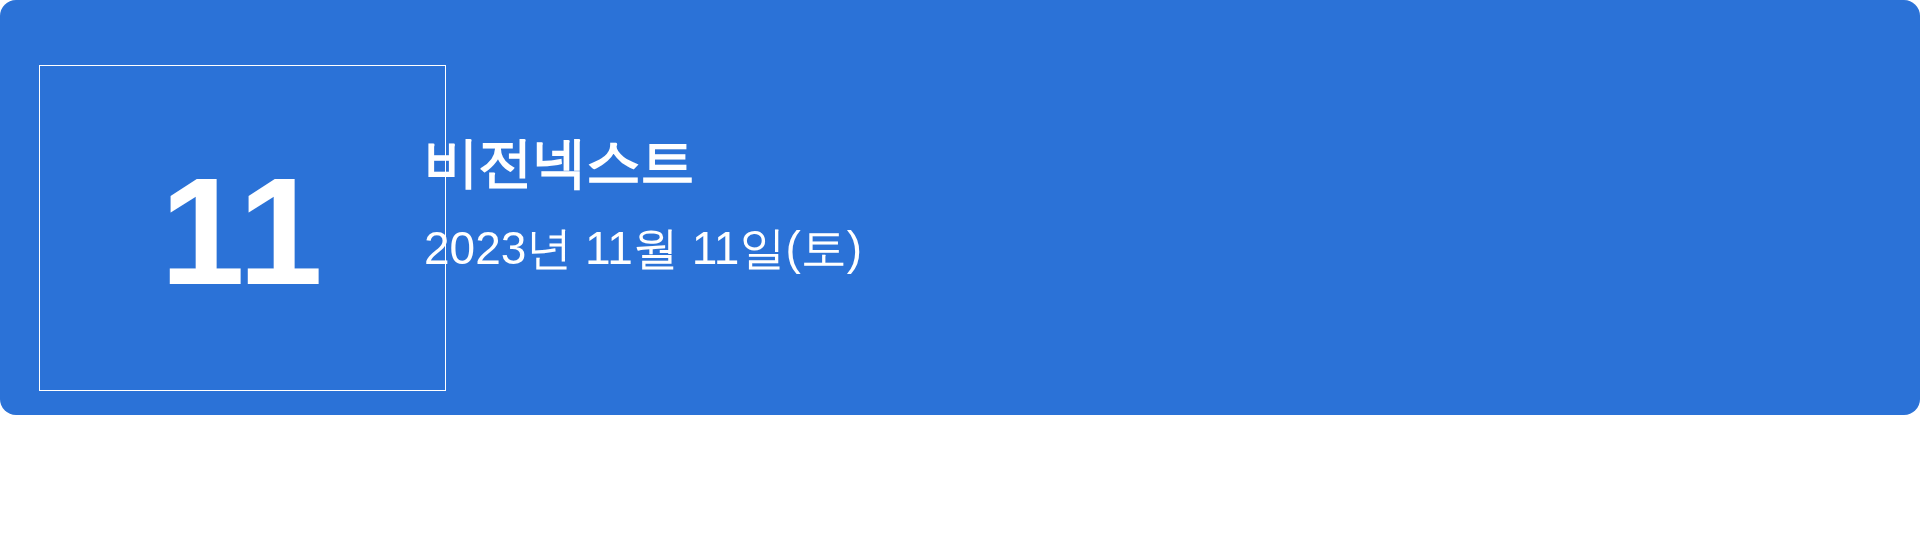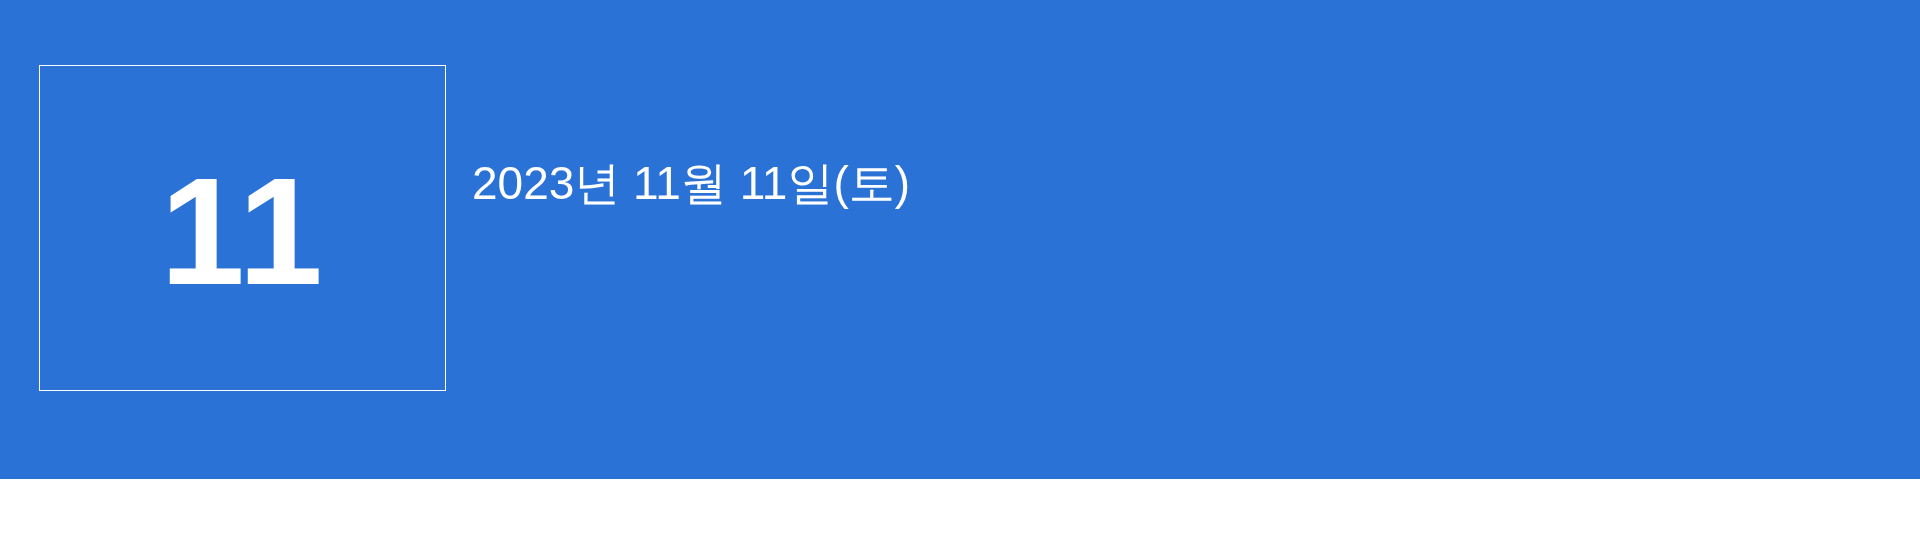--- a/index.html
+++ b/index.html
@@ -10,23 +10,24 @@
   body {
     width: 1920px;
     height: 540px;
     overflow: hidden;
     font-family: "Liberation Sans", "DejaVu Sans", sans-serif;
   }
 
   #card {
     position: relative;
     width: 1920px;
-    height: 479px;
+    height: 415px;
     background: #2b72d7;
     box-sizing: border-box;
+    border-radius: 16px;
   }
 
   
   #date-badge {
     position: absolute;
     left: 39px;
     top: 65px;
     width: 407px;
     height: 326px;
     border: 1px solid #ffffff;
@@ -77,29 +78,29 @@
 
   #event-date-line {
     color: #ffffff;
     font-weight: 400;
     font-size: 46px;
     line-height: 1.2;
     letter-spacing: 0px;
     margin-top: 26px;
     white-space: nowrap;
     font-family: "Liberation Sans", "DejaVu Sans", sans-serif;
-    margin-left: 48px;
   }
 </style>
 </head>
 <body>
 
 <div id="card" style="background: rgb(43, 114, 215);">
 
   <div id="date-badge" style="border-color: rgb(255, 255, 255);">
     <div id="date-day" style="color: rgb(255, 255, 255);">11</div>
   </div>
 
   <div id="event-info">
+    <div id="event-title" style="color: rgb(255, 255, 255);">비전넥스트</div>
     <div id="event-date-line" style="color: rgb(255, 255, 255);">2023년 11월 11일(토)</div>
   </div>
 
 </div>
 
 </body></html>

